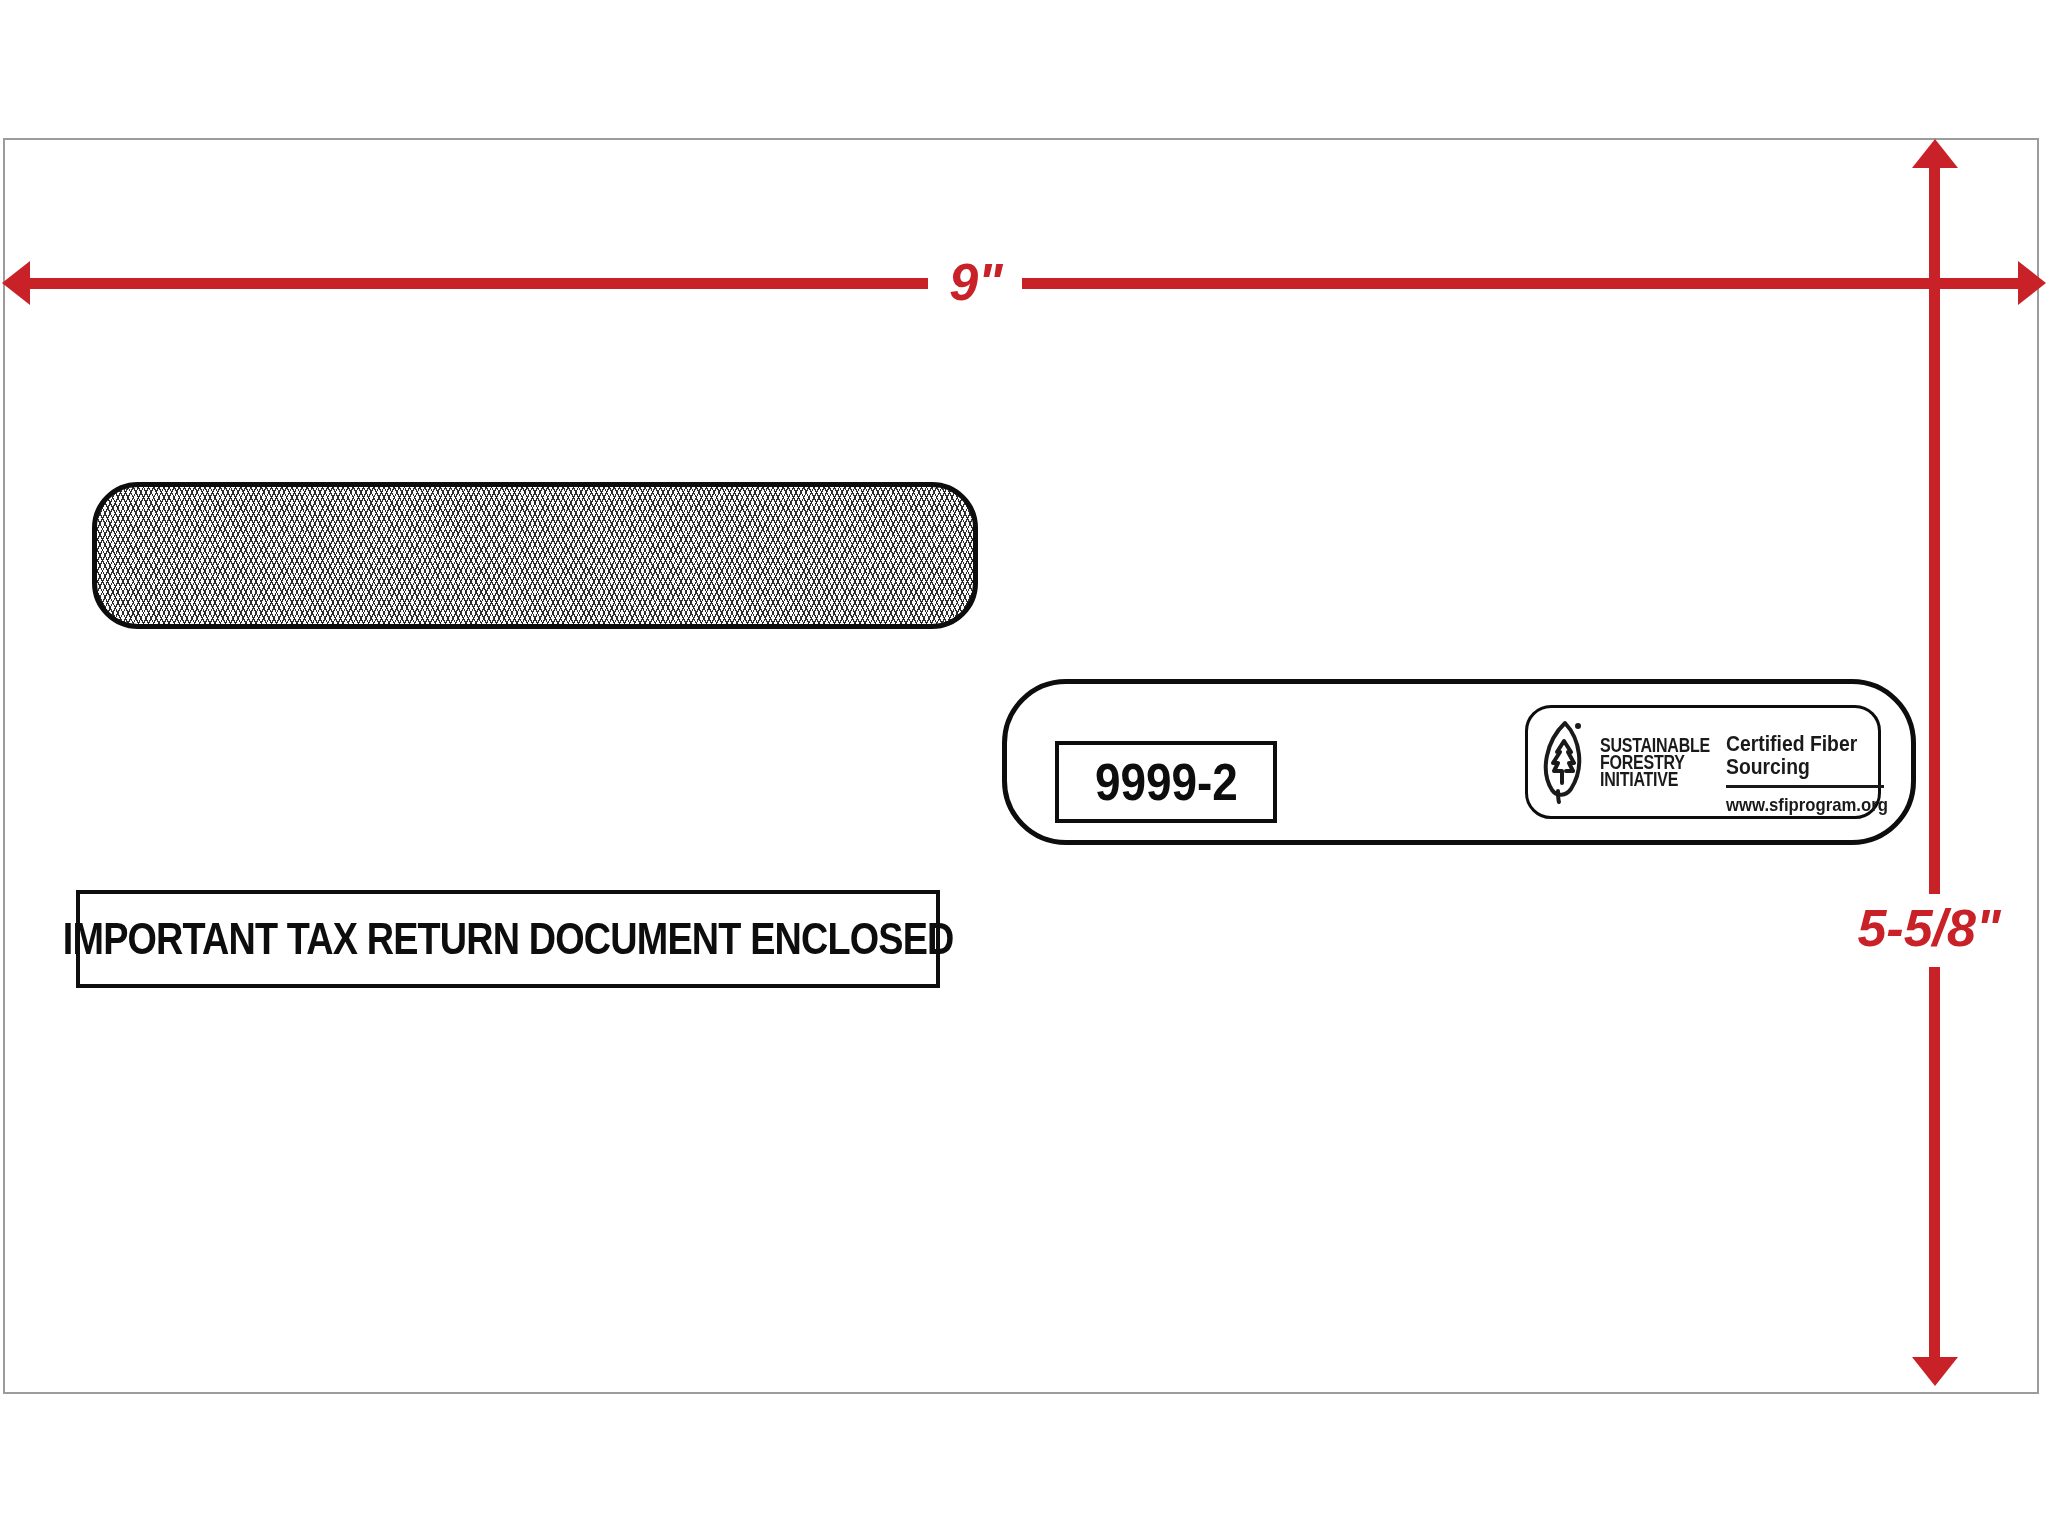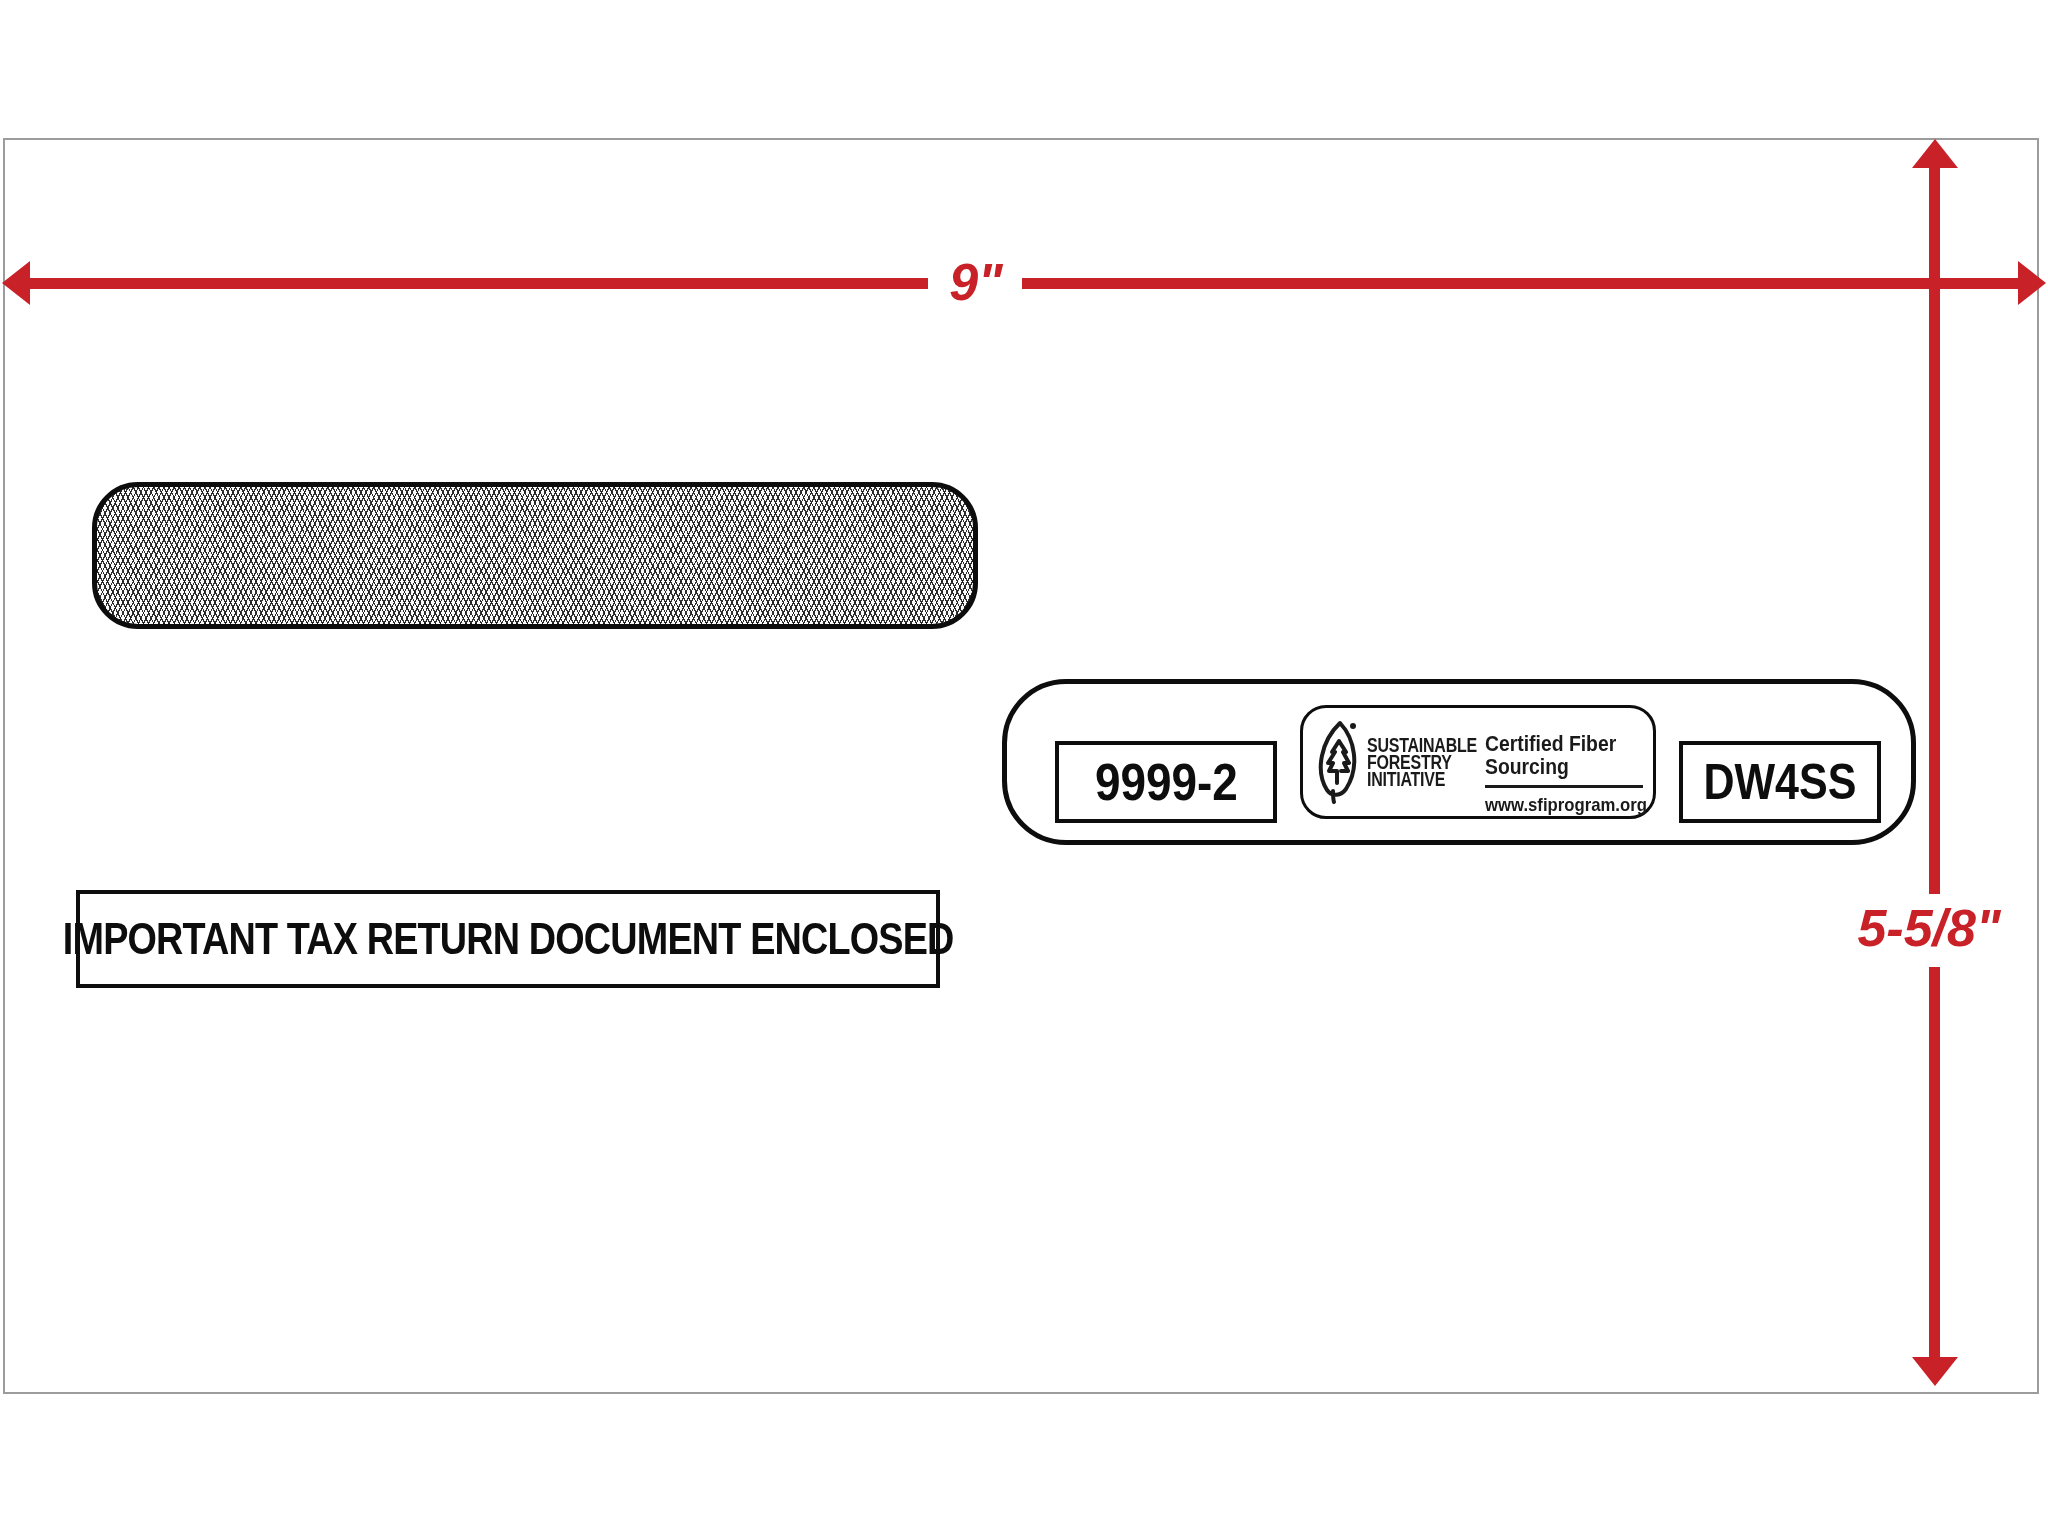--- a/index.html
+++ b/index.html
@@ -45,21 +45,21 @@
   }
   .box-form { width: 222px; font-size: 51px; }
   .box-code { width: 202px; font-size: 50px; }
   .condense  { display: inline-block; transform: scaleX(.9); white-space: nowrap; }
   .condense2 { display: inline-block; transform: scaleX(.86); white-space: nowrap; }
 
   .sfi-label {
     width: 356px; height: 114px;
     border: 3px solid #0d0d0d; border-radius: 26px; background: #fff;
     display: flex; align-items: center;
-    padding: 0 10px 0 12px; gap: 8px;
+    padding: 0 10px 0 12px; gap: 16px;
   }
   .sfi-leaf { flex: 0 0 auto; }
   .sfi-org {
     color: #1a1a1a; font-size: 20px; font-weight: bold;
     line-height: 17px; letter-spacing: -.3px;
     transform: scaleX(.8); transform-origin: left center;
     white-space: nowrap; width: 116px; flex: 0 0 auto;
   }
   .sfi-cert { display: flex; flex-direction: column; align-items: flex-start; margin-left: -6px; margin-top: 24px; }
   .sfi-cert-line {
@@ -138,23 +138,20 @@
         <div>INITIATIVE</div>
       </div>
       <div class="sfi-cert">
         <span class="sfi-cert-line">Certified Fiber</span>
         <span class="sfi-cert-line">Sourcing</span>
         <span class="sfi-rule"></span>
         <span class="sfi-url">www.sfiprogram.org</span>
       </div>
     </div>
 
-    <div class="num-box box-code">
-      <span class="condense2">DW4SS</span>
-    </div>
   </div>
 
   <div class="notice">
     <span class="notice-text">IMPORTANT TAX RETURN DOCUMENT ENCLOSED</span>
   </div>
 
   <div class="dim h-seg left"></div>
   <div class="dim h-seg right"></div>
   <div class="head head-left"></div>
   <div class="head head-right"></div>

